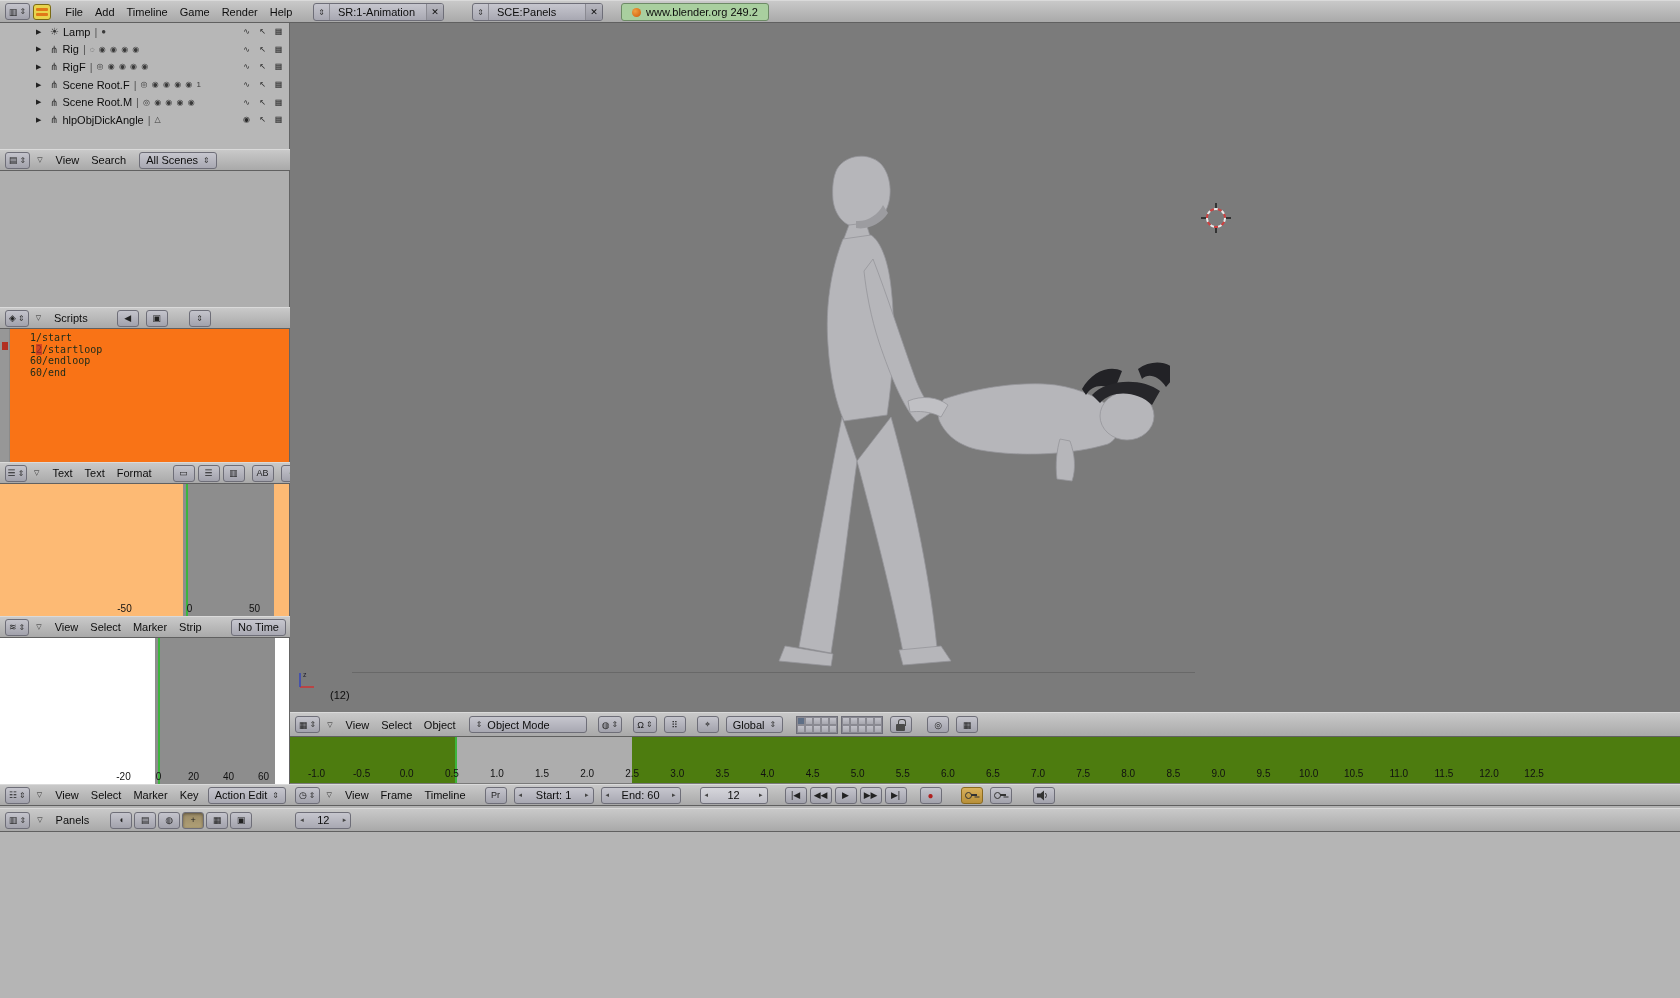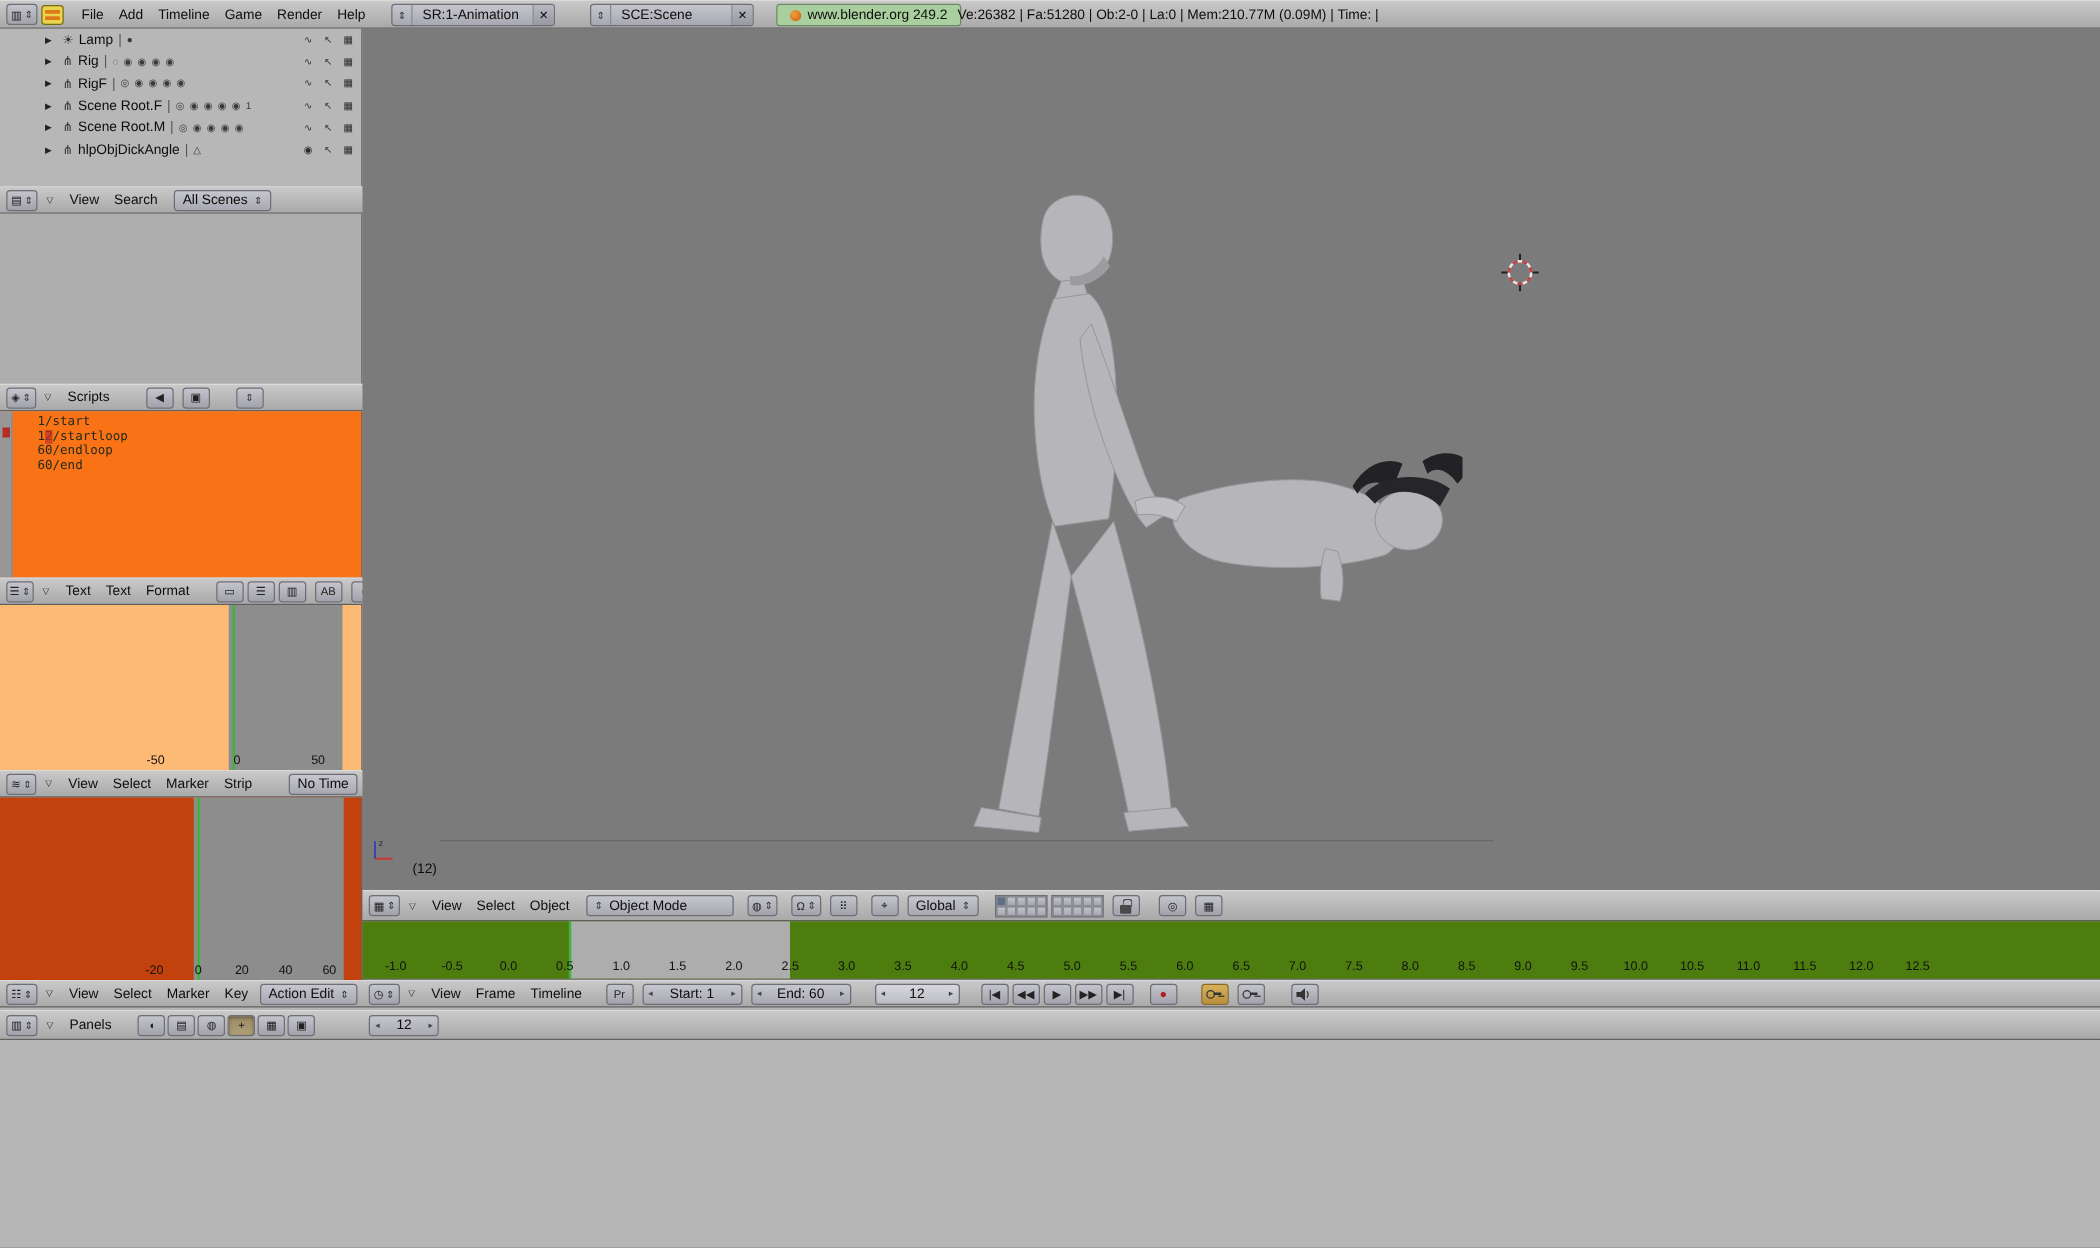--- a/index.html
+++ b/index.html
@@ -75,28 +75,27 @@
       <span class="menu">Render</span>
       <span class="menu">Help</span>
     </div>
   <div class="selector" style="left:313px">
     <span class="selbtn arrows">⇕</span>
     <span class="selval">SR:1-Animation</span>
     <span class="selx">✕</span>
   </div>
   <div class="selector" style="left:472px">
     <span class="selbtn arrows">⇕</span>
-    <span class="selval">SCE:Scene</span>
+    <span class="selval">SCE:Panels</span>
     <span class="selx">✕</span>
   </div>
   <div class="version" style="left:621px">
     <span class="vdot"></span>
     <span>www.blender.org 249.2</span>
   </div>
-  <span class="stats" style="position:absolute;left:766px;top:0;line-height:23px">Ve:26382 | Fa:51280 | Ob:2-0 | La:0 | Mem:210.77M (0.09M) | Time: |</span>
 </div>
 
 <div class="w lwin" style="left:0;top:23px;width:290px;height:126px;background:#b7b7b7">
   <div>
 
       <div class="out-row">
         <span class="oarrow">▶</span>
         <span class="oicon">☀</span>
         <span class="oname">Lamp</span>
         <span class="osep">|</span>
@@ -261,21 +260,21 @@
   <span class="menu">View</span>
       <span class="menu">Select</span>
       <span class="menu">Marker</span>
       <span class="menu">Strip</span>
     </div>
   <span class="drop" style="position:absolute;right:4px">
     <span>No Time</span>
   </span>
 </div>
 
-<div class="w lwin" style="left:0;top:638px;width:290px;height:146px;background:#c2410c">
+<div class="w lwin" style="left:0;top:638px;width:290px;height:146px;background:#ffffff">
   <div class="band" style="left:155px;width:120px;background:#8d8d8d"></div>
   <div class="greenline" style="left:158px"></div>
   <div class="ticks" style="left:106px">
 
   <span class="tick atick">-20</span>
       <span class="tick atick">0</span>
       <span class="tick atick">20</span>
       <span class="tick atick">40</span>
       <span class="tick atick">60</span>
     </div>

